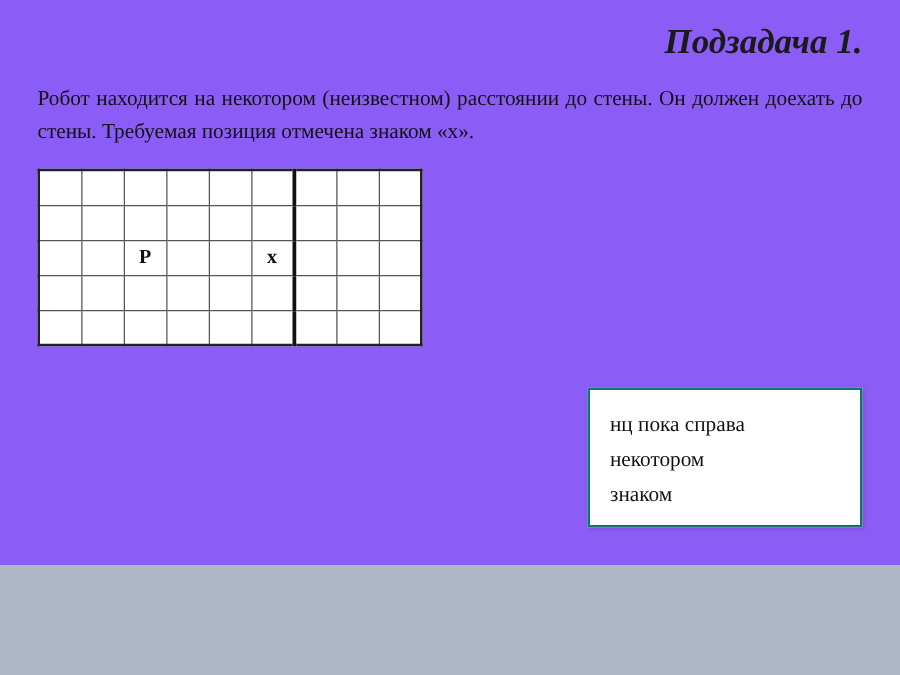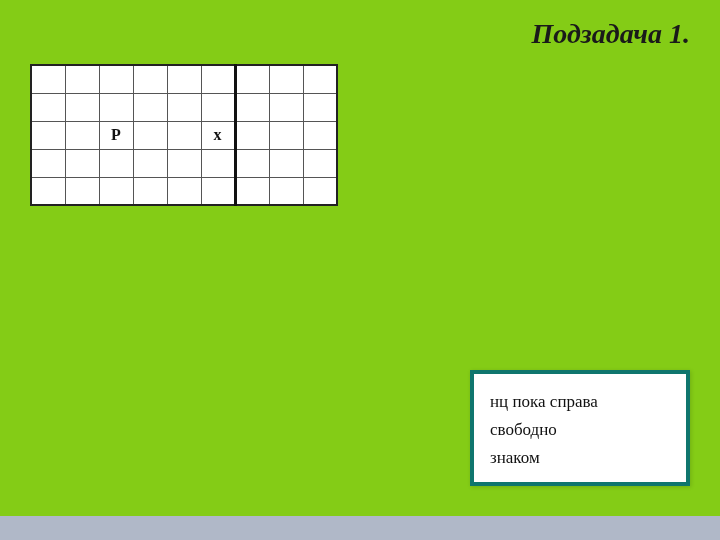--- a/index.html
+++ b/index.html
@@ -12,23 +12,23 @@
       width: 720px;
       height: 540px;
       background-color: #b0b8c8;
       font-family: "Times New Roman", Times, serif;
       overflow: hidden;
       position: relative;
     }
 
     .page-container {
       width: 720px;
-      height: 516px;
+      height: 452px;
       position: relative;
-      background-color: #84cc16;
+      background-color: #8b5cf6;
     }
 
     .title-area {
       text-align: right;
       padding: 18px 30px 8px 30px;
     }
 
     .title-text {
       font-size: 28px;
       font-style: italic;
@@ -80,21 +80,21 @@
 
     .cell-border-right {
       border-right: 3px solid #111 !important;
     }
 
     .code-box {
       position: absolute;
       bottom: 30px;
       right: 30px;
       background: #fff;
-      border: 4px solid #0f766e;
+      border: 2px solid #0f766e;
       padding: 14px 20px 10px 16px;
       font-size: 17px;
       font-family: "Times New Roman", Times, serif;
       color: #111;
       line-height: 1.65;
       min-width: 220px;
       box-shadow: 1px 1px 4px rgba(0,0,0,0.15);
     }
 
     .code-line {
@@ -103,20 +103,21 @@
   </style>
 </head>
 <body>
 
 <div class="page-container">
 
   <div class="title-area">
     <span class="title-text">Подзадача 1.</span>
   </div>
 
+  <div class="body-text">Робот находится на некотором (неизвестном) расстоянии до стены. Он должен доехать до стены. Требуемая позиция отмечена знаком «x».</div>
 
   <div class="grid-area">
     <table class="grid-table">
       <tbody id="grid-body">
           <tr>
             <td></td>
             <td></td>
             <td></td>
             <td></td>
             <td></td>
@@ -168,17 +169,17 @@
             <td></td>
             <td></td>
             <td></td>
           </tr>
         </tbody>
     </table>
   </div>
 
   <div class="code-box">
     <span class="code-line">нц пока справа</span>
-    <span class="code-line">свободно</span>
+    <span class="code-line">некотором</span>
     <span class="code-line">знаком</span>
   </div>
 
 </div>
 
 </body></html>

